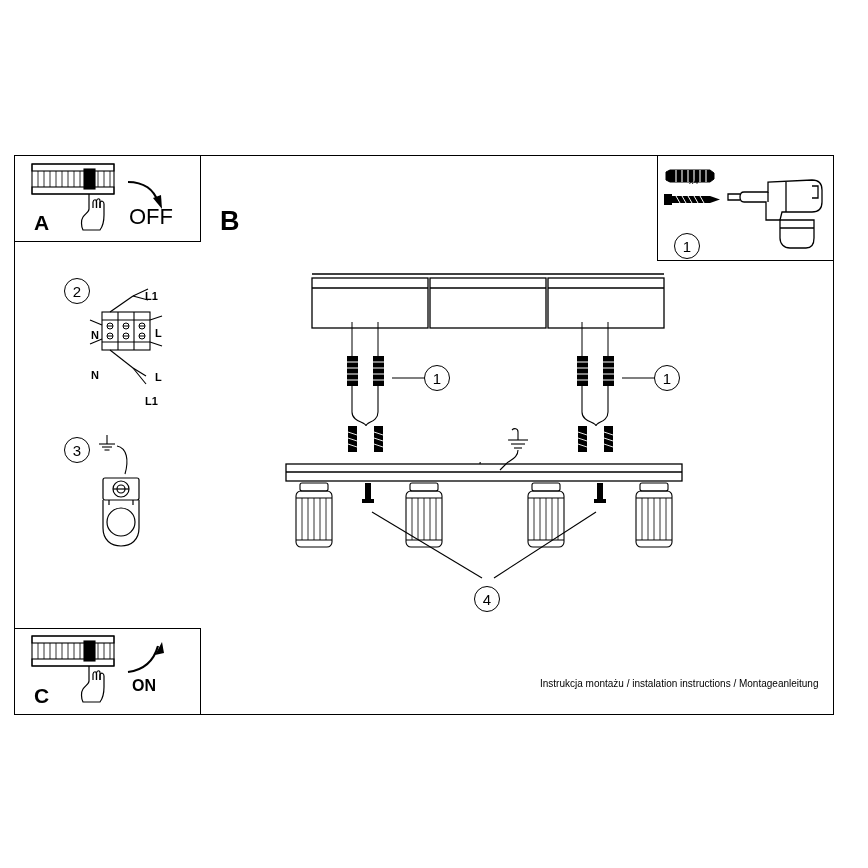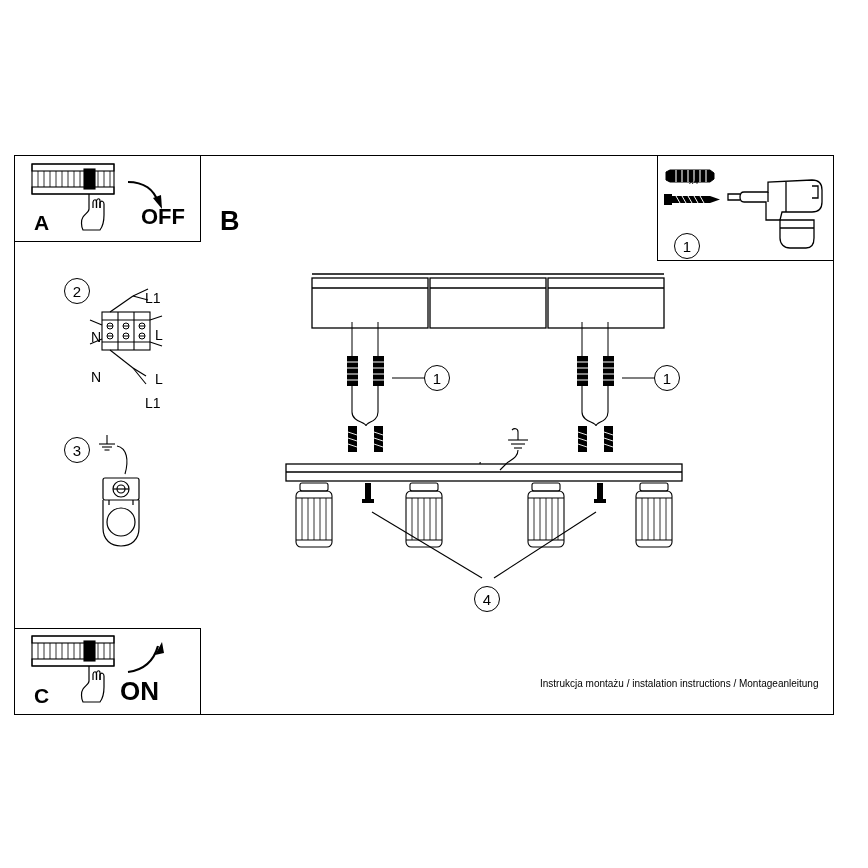--- a/index.html
+++ b/index.html
@@ -63,41 +63,42 @@
   }
 
   .lbl {
     position: absolute;
     font-weight: bold;
     line-height: 1;
   }
   .lbl-A { left: 34px; top: 212px; font-size: 21px; }
   .lbl-B { left: 220px; top: 208px; font-size: 27px; }
   .lbl-C { left: 34px; top: 685px; font-size: 21px; }
-  .lbl-OFF { left: 129px; top: 206px; font-size: 22px; font-weight: bold; margin-left: 12px; }
-  .lbl-ON  { left: 120px; top: 678px; font-size: 26px; font-weight: bold; }
+  .lbl-OFF { left: 129px; top: 206px; font-size: 22px; font-weight: normal; }
+  .lbl-ON  { left: 132px; top: 678px; font-size: 16px; font-weight: bold; }
 
   .circnum {
     position: absolute;
     width: 26px;
     height: 26px;
     border: 1.5px solid #000;
     border-radius: 50%;
     font-size: 15px;
     font-weight: normal;
     display: flex;
     align-items: center;
     justify-content: center;
     box-sizing: border-box;
     background: #fff;
   }
 
   .term-lbl {
     position: absolute;
-    font-size: 14px;
+    font-size: 11px;
+    font-weight: bold;
   }
 
   .x4 {
     position: absolute;
     font-size: 9px;
     left: 689px;
     top: 176px;
   }
 
   .caption {

